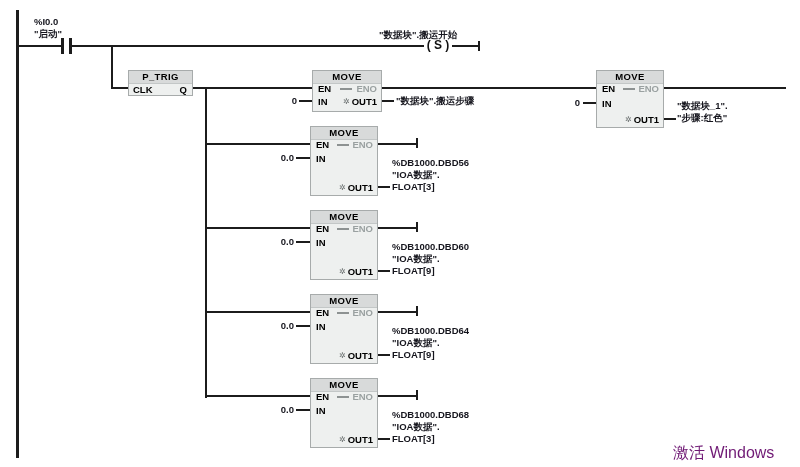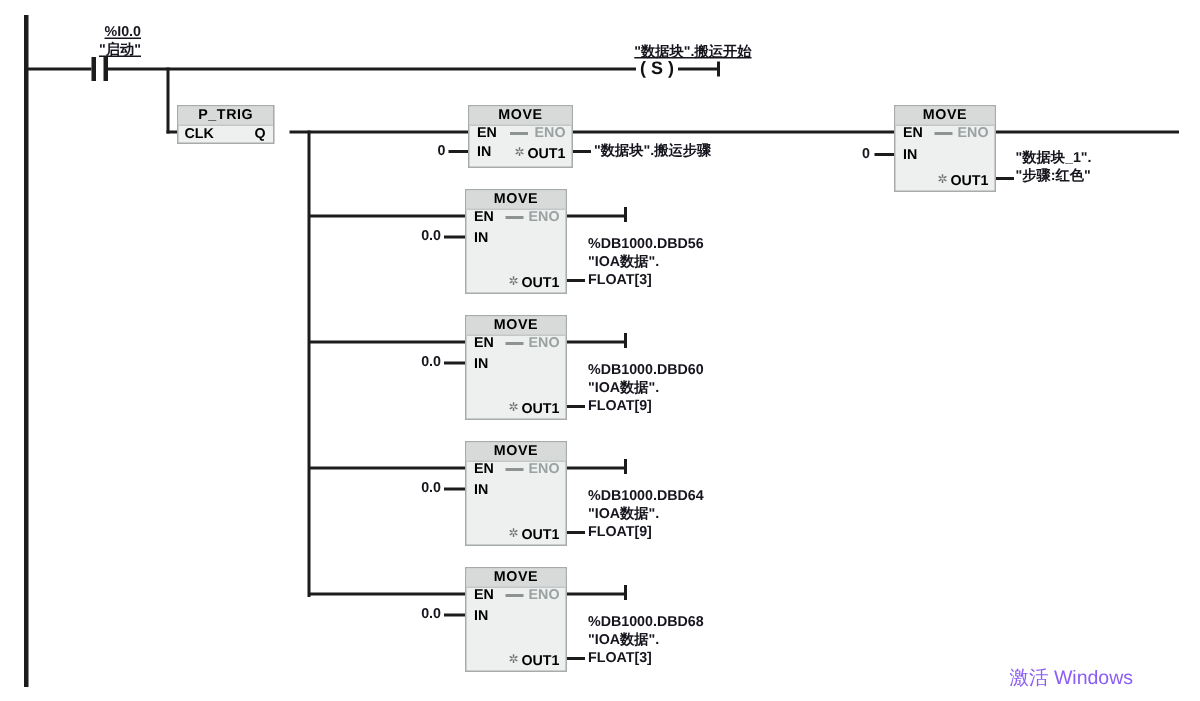--- a/index.html
+++ b/index.html
@@ -11,24 +11,24 @@
              font-weight:bold;font-size:9.5px;line-height:12px;color:#000;letter-spacing:.4px;}
   .pin{position:absolute;font-weight:bold;font-size:9.5px;line-height:10px;color:#000;white-space:nowrap;}
   .pin.l{left:5px;}
   .pin.r{right:4px;}
   .pin.eno{color:#9aa1a1;}
   .pdash{position:absolute;width:12px;height:2px;background:#8d9292;}
   .out-grp{position:absolute;right:4px;white-space:nowrap;font-weight:bold;font-size:9.5px;line-height:10px;color:#000;}
   .star{font-size:8px;color:#6b7070;margin-right:2px;vertical-align:1px;font-weight:normal;}
   .oplab{position:absolute;font-weight:bold;font-size:9.5px;line-height:11px;color:#15151d;white-space:nowrap;}
   .oplab.multi{line-height:12px;}
-  .center{text-align:right;text-decoration:underline;}
+  .center{text-align:left;}
   .rt{text-align:right;}
   .coil{position:absolute;font-weight:bold;font-size:12px;line-height:13px;color:#111;white-space:nowrap;}
-  .wm{position:absolute;font-size:13px;color:#8b5cf6;white-space:nowrap;}
+  .wm{position:absolute;font-size:16px;color:#701a75;white-space:nowrap;}
 </style>
 </head>
 <body>
 
 <div id="stage">
 
   <div class="wire" style="left:16px;top:10px;width:3px;height:448px"></div>
   <div class="wire" style="left:18px;top:45px;width:43px;height:2px"></div>
 
   <div class="oplab multi center" style="left:34px;top:16px;width:60px">
@@ -41,21 +41,21 @@
   <div class="wire" style="left:72px;top:45px;width:352px;height:2px"></div>
 
   <div class="oplab center" style="left:379px;top:29px;width:122px">"数据块".搬运开始</div>
   <div class="coil" style="left:422px;top:39px;width:32px;text-align:center">( S )</div>
   <div class="wire" style="left:452px;top:45px;width:27px;height:2px"></div>
   <div class="wire" style="left:478px;top:41px;width:2px;height:10px"></div>
 
   <div class="wire" style="left:111px;top:45px;width:2px;height:44px"></div>
   <div class="wire" style="left:111px;top:87px;width:18px;height:2px"></div>
 
-  <div class="blk" style="left:118px;top:70px;width:65px;height:26px">
+  <div class="blk" style="left:128px;top:70px;width:65px;height:26px">
     <div class="blk-title">P_TRIG</div>
     <span class="pin l" style="top:14px;left:4px">CLK</span>
     <span class="pin r" style="top:14px;right:5px">Q</span>
   </div>
 
   <div class="wire" style="left:193px;top:87px;width:119px;height:2px"></div>
   <div class="wire" style="left:205px;top:87px;width:2px;height:311px"></div>
 
   <div class="blk" style="left:312px;top:70px;width:70px;height:42px">
     <div class="blk-title">MOVE</div>

